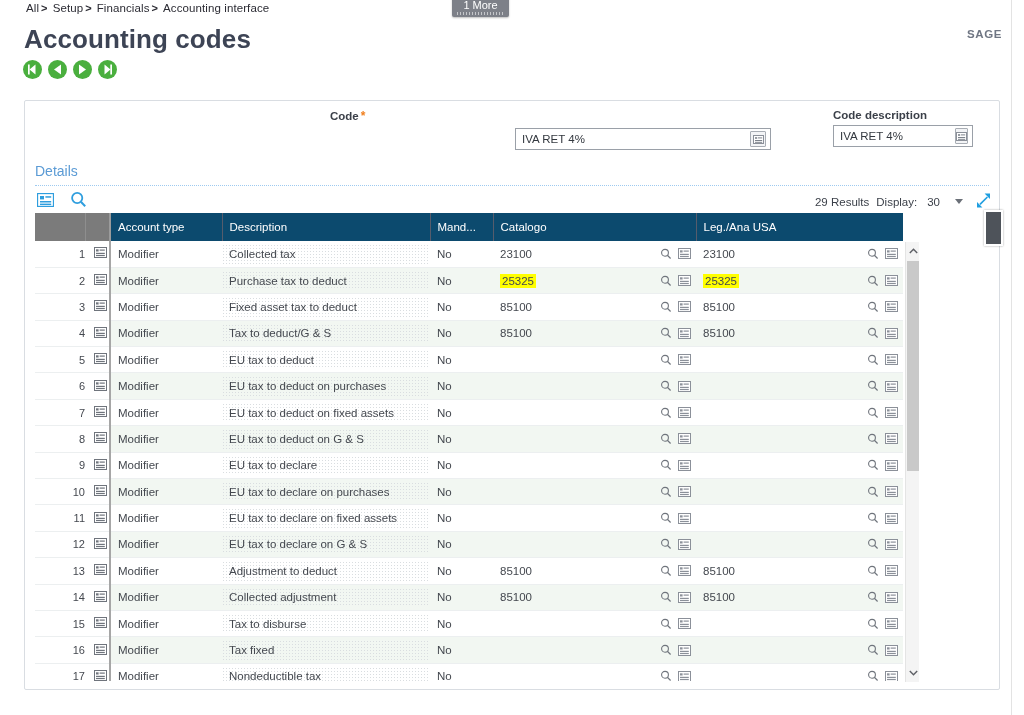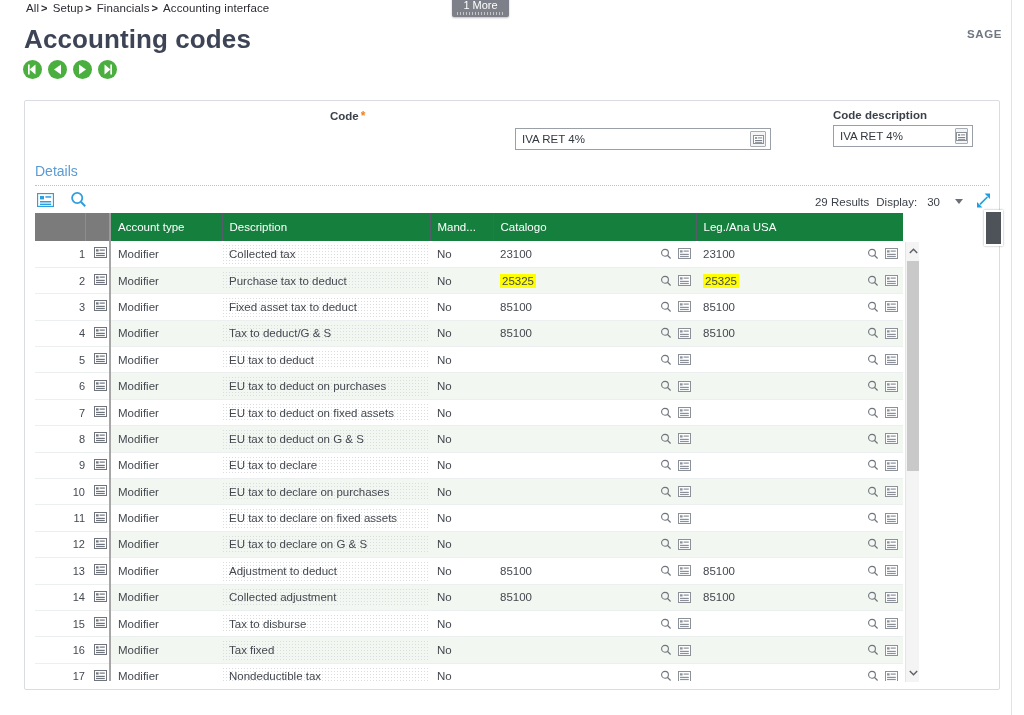--- a/index.html
+++ b/index.html
@@ -212,21 +212,21 @@
     overflow: hidden;
     background: #fff;
   }
   table.grid {
     border-collapse: collapse;
     table-layout: fixed;
     width: 868px;
     font-size: 11.5px;
   }
   table.grid th {
-    background: #15803d;
+    background: #0c4a6e;
     color: #ffffff;
     font-weight: normal;
     font-size: 11.5px;
     text-align: left;
     height: 28px;
     padding: 0 0 0 7px;
     border-right: 1px solid #565c6c;
     white-space: nowrap;
   }
   table.grid th.corner { background: #7b7b7b; border-right: 1px solid #8e8e8e; }

